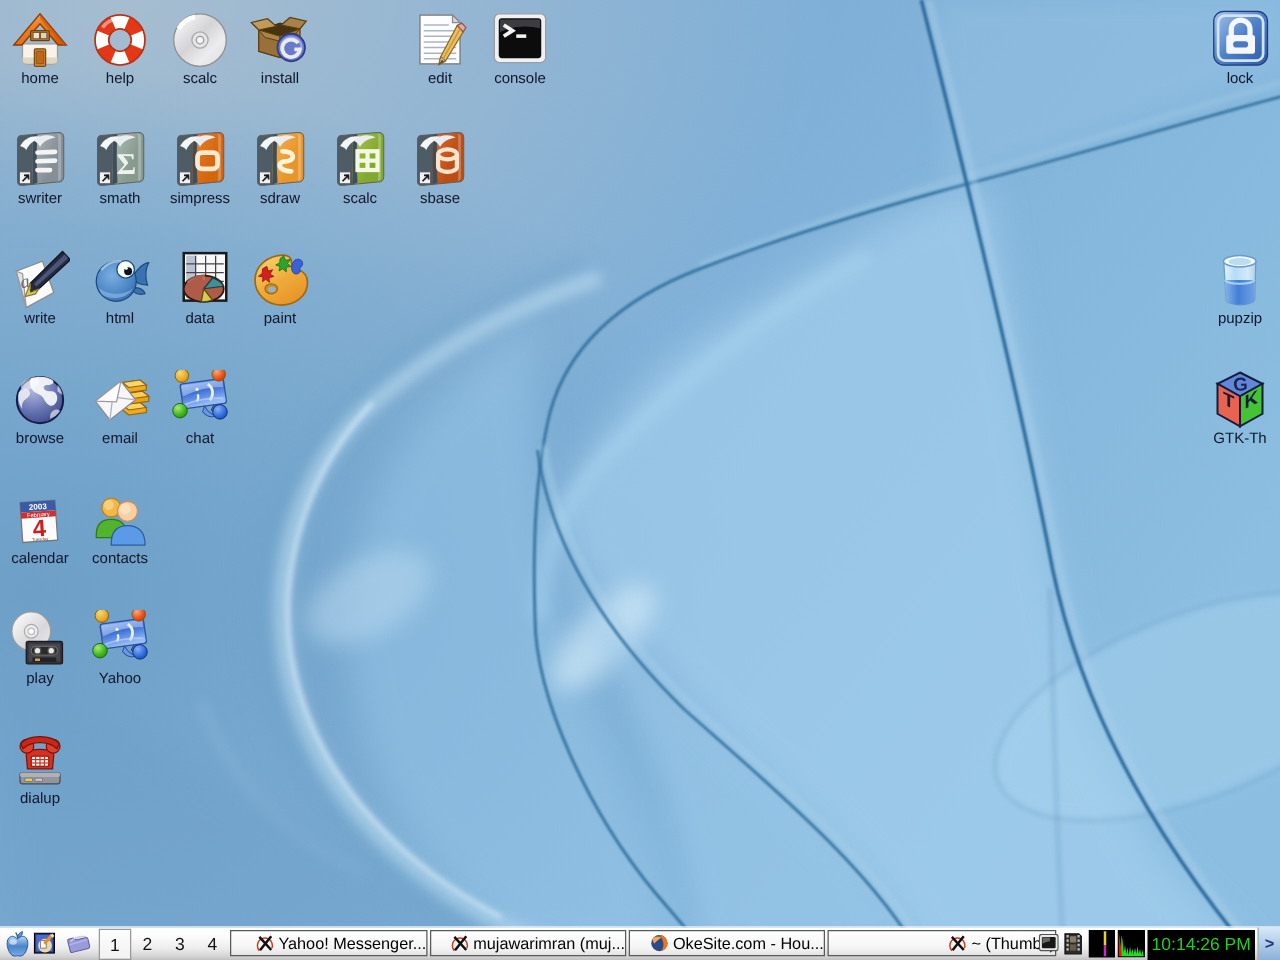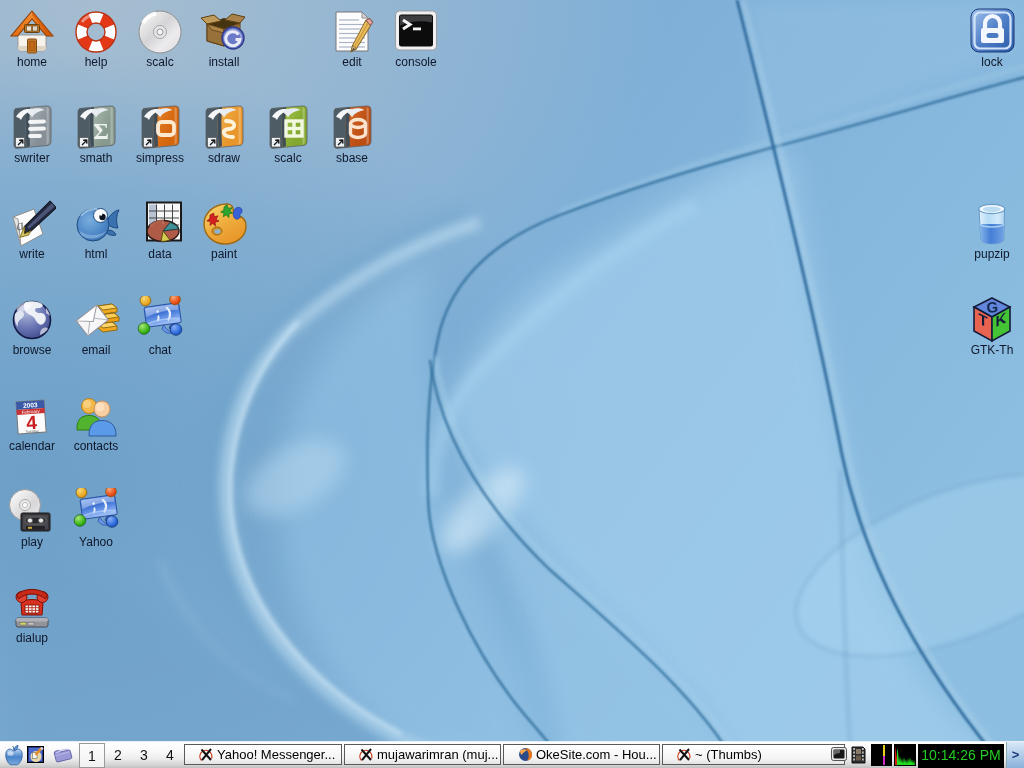--- a/index.html
+++ b/index.html
@@ -10,21 +10,21 @@
  letter-spacing:0px;text-align:center;}
 #bar{position:absolute;left:0;top:741px;width:1024px;height:27px;
  background:linear-gradient(#ffffff,#fbfbfb 30%,#ececec 65%,#d2d2d2 90%,#c0c0c0);
  border-top:1px solid #e8eef4;box-sizing:border-box;}
 .wsb{position:absolute;top:1px;height:25px;width:26px;text-align:center;
  font-size:14px;color:#111;line-height:25px;}
 .wsb.on{background:linear-gradient(#fdfdfd,#f1f1f1);border:1px solid #999;
  box-sizing:border-box;}
 .tb{position:absolute;top:2px;height:21px;background:linear-gradient(#ffffff,#f4f4f4 70%,#e4e4e4);
  border:1px solid #5a5a5a;box-sizing:border-box;font-size:13px;color:#000;
- display:flex;align-items:center;padding-left:14px;white-space:nowrap;overflow:hidden;}
+ display:flex;align-items:center;padding-left:14px;white-space:nowrap;overflow:hidden;justify-content:flex-end;}
 .tb svg{margin-right:3px;flex:none;}
 </style></head>
 <body>
 <div id="desk">
 <svg width="1024" height="768" viewBox="0 0 1024 768" style="position:absolute;top:0;left:0" preserveAspectRatio="none">
 <defs>
 <linearGradient id="wbase" x1="0" y1="0" x2="1" y2="0.55">
  <stop offset="0" stop-color="#7cabd3"></stop>
  <stop offset="0.5" stop-color="#7fafd7"></stop>
  <stop offset="1" stop-color="#8cbee1"></stop>

